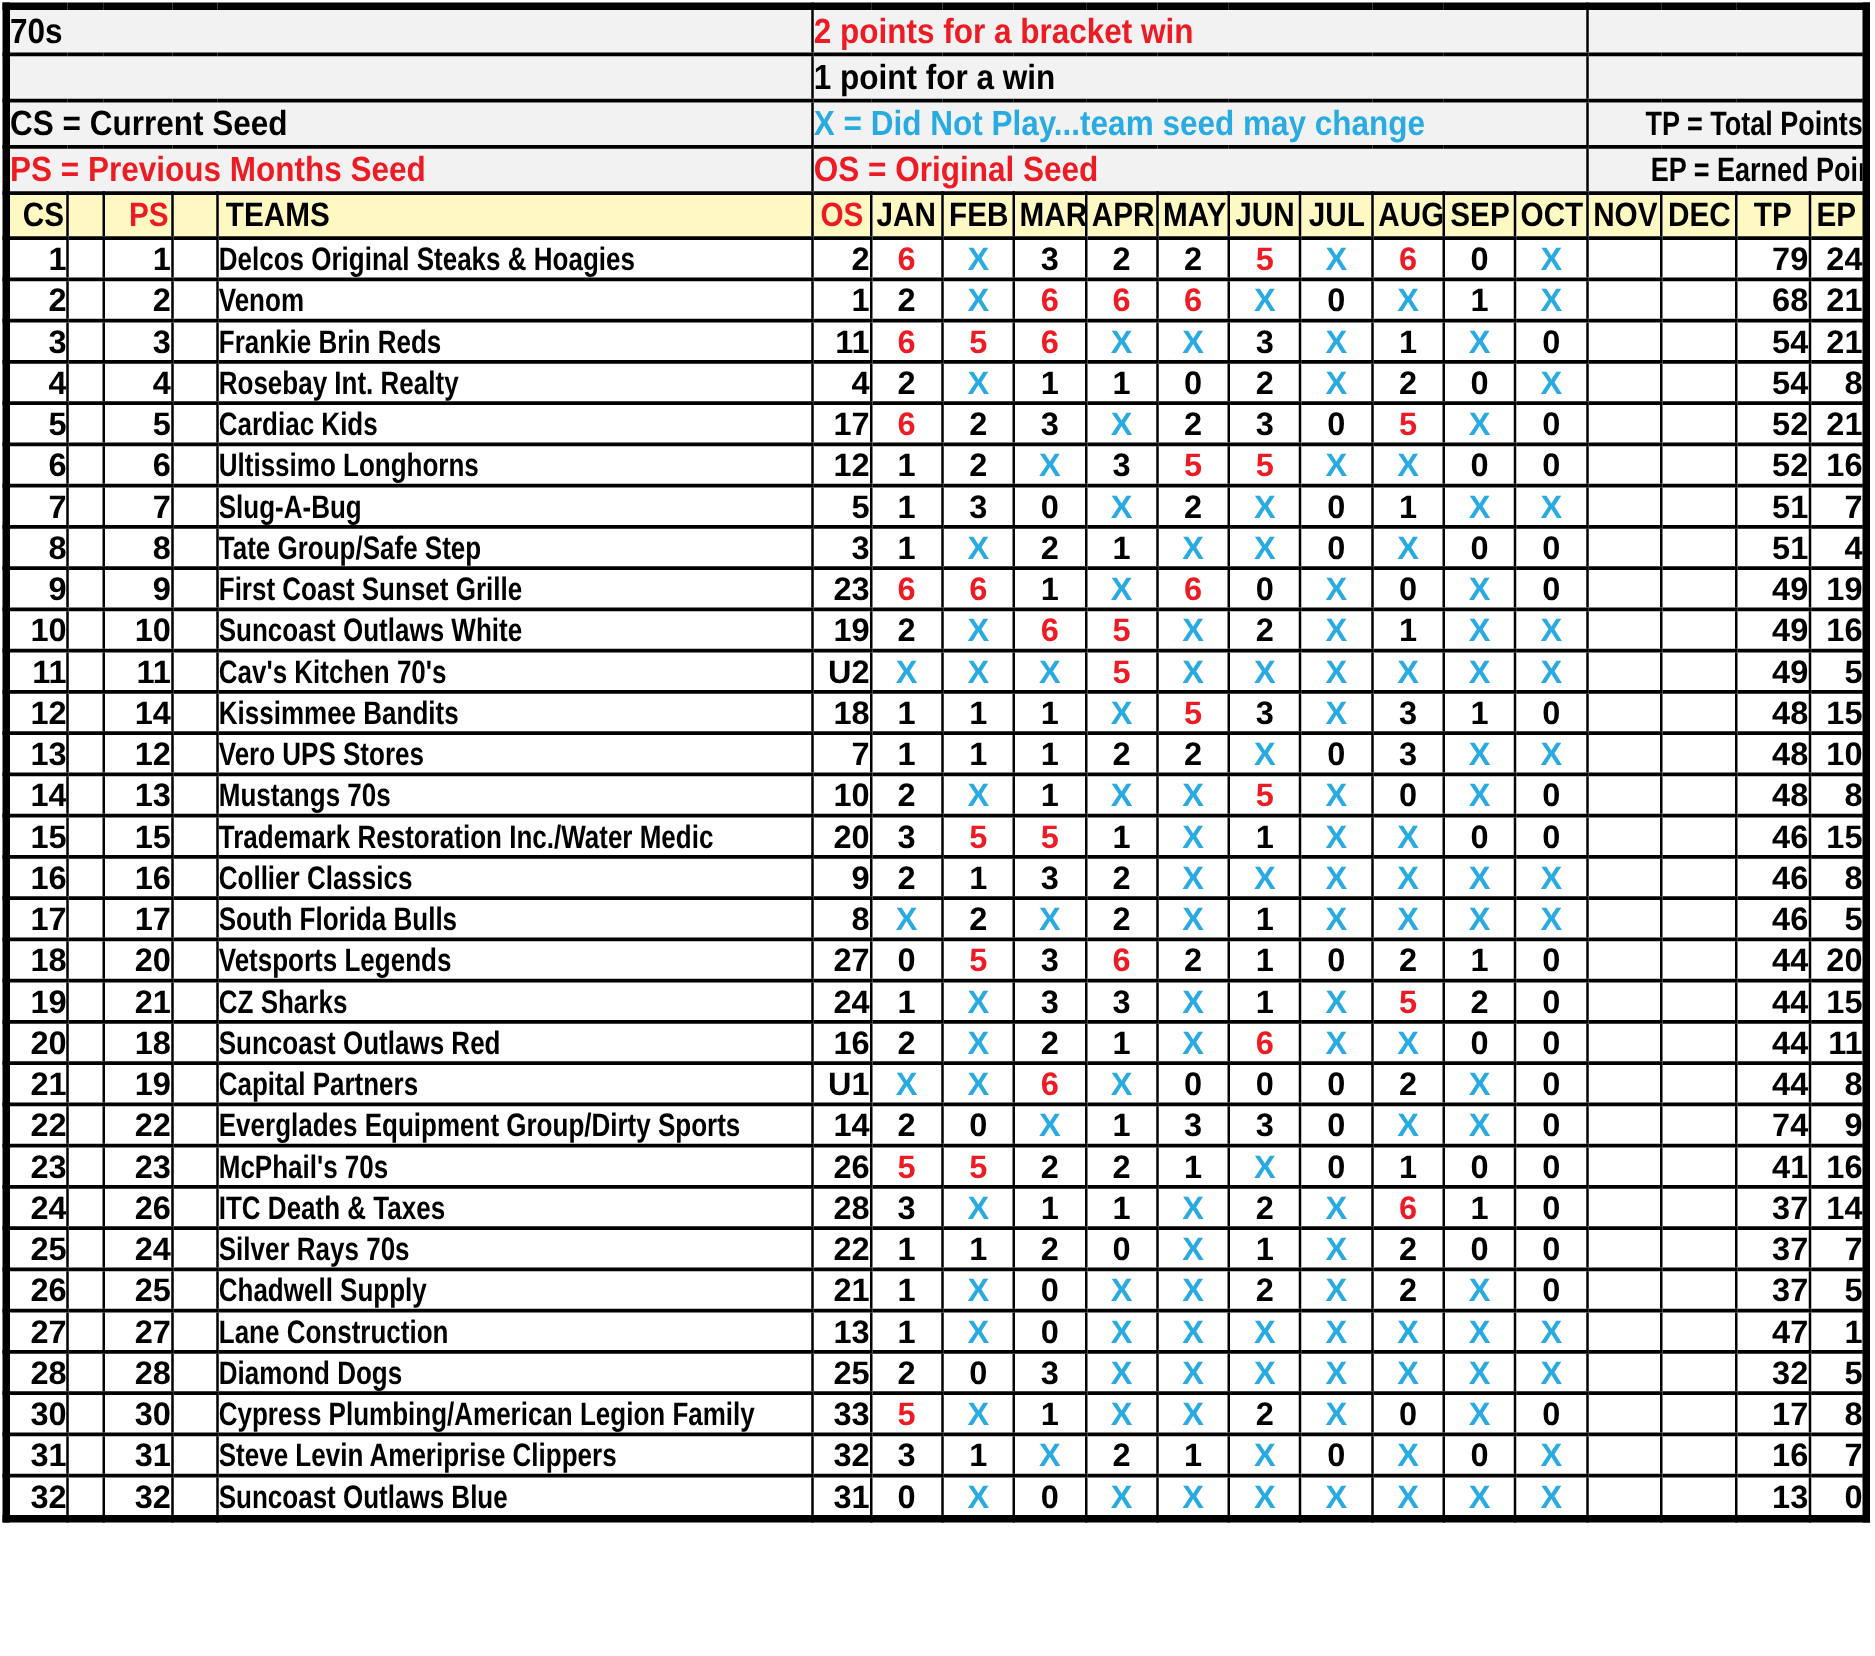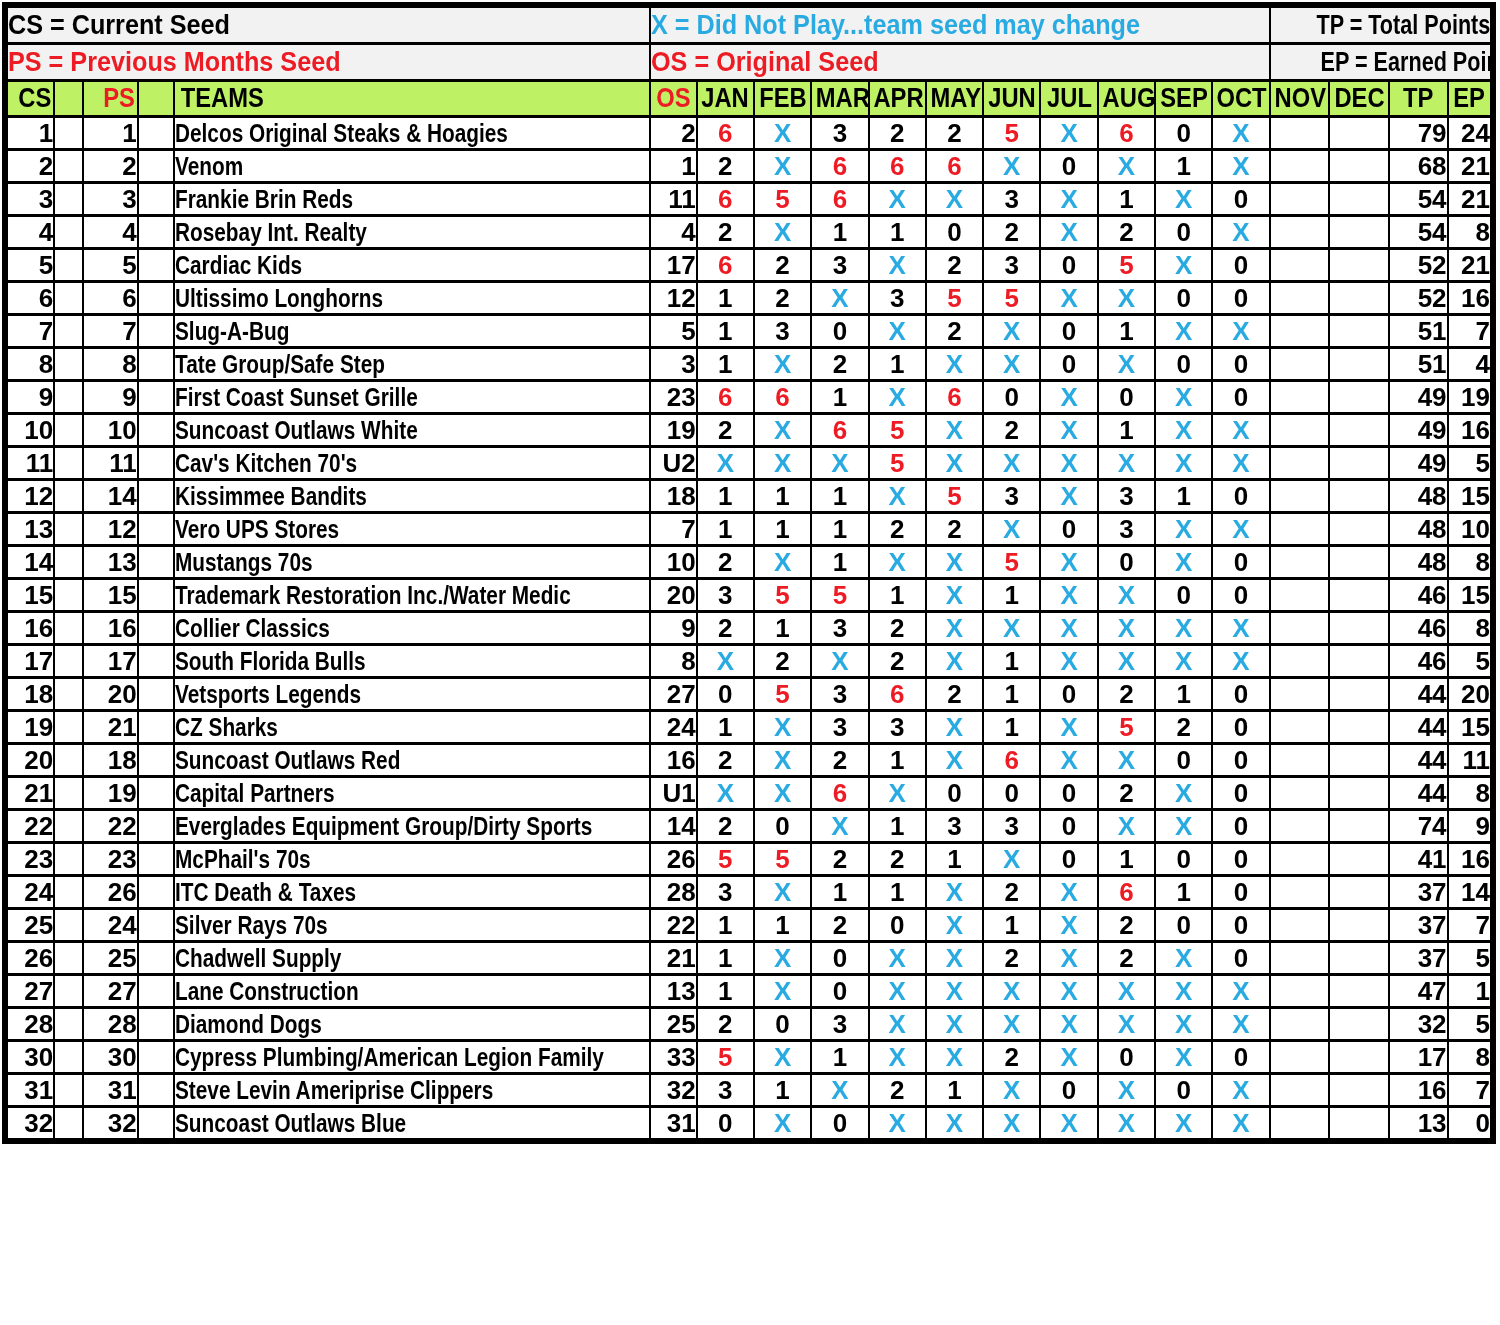--- a/index.html
+++ b/index.html
@@ -24,21 +24,21 @@
     border-top:3px solid #000;
     border-bottom:3px solid #000;
     padding:0;
     vertical-align:middle;
     overflow:hidden;
     white-space:nowrap;
     font-size:26px;
     line-height:1;
   }
   tr.lgrow td{height:34px;background:#F2F2F2;}
-  tr.hdrow td{height:33px;background:#bef264;}
+  tr.hdrow td{height:33px;background:#fef9c3;}
   tr.datarow td{height:30px;background:#fff;}
   .al{text-align:left;padding-left:7px;}
   .ar{text-align:right;padding-right:6px;}
   .ac{text-align:center;}
   .red{color:#ED1C24;}
   .blue{color:#29ABE2;}
   .lgtext{display:inline-block;transform:scaleX(0.9);transform-origin:0 50%;font-size:28px;}
   .lgright{display:inline-block;transform:scaleX(0.8);transform-origin:100% 50%;font-size:27px;}
   .tname{display:inline-block;transform:scaleX(0.8);transform-origin:0 50%;}
   .hcell{display:inline-block;transform:scaleX(0.88);font-size:27px;}
@@ -65,20 +65,30 @@
         <col style="width:57px">
       <col style="width:57px">
         <col style="width:57px">
         <col style="width:59px">
         <col style="width:60px">
       <col style="width:58px">
         <col style="width:45px">
     </colgroup>
     <tbody id="tbody">
       <tr class="lgrow">
+        <td class="al" colspan="5"><span class="lgtext">70s</span></td>
+        <td class="al red" colspan="11"><span class="lgtext">2 points for a bracket win</span></td>
+        <td colspan="4"></td>
+      </tr>
+      <tr class="lgrow">
+        <td class="al" colspan="5"></td>
+        <td class="al" colspan="11"><span class="lgtext">1 point for a win</span></td>
+        <td colspan="4"></td>
+      </tr>
+      <tr class="lgrow">
         <td class="al" colspan="5"><span class="lgtext">CS = Current Seed</span></td>
         <td class="al blue" colspan="11"><span class="lgtext">X = Did Not Play...team seed may change</span></td>
         <td class="ar" colspan="4"><span class="lgright">TP = Total Points</span></td>
       </tr>
       <tr class="lgrow">
         <td class="al red" colspan="5"><span class="lgtext">PS = Previous Months Seed</span></td>
         <td class="al red" colspan="11"><span class="lgtext">OS = Original Seed</span></td>
         <td class="ar" colspan="4"><span class="lgright">EP = Earned Points</span></td>
       </tr>
       <tr class="hdrow">

